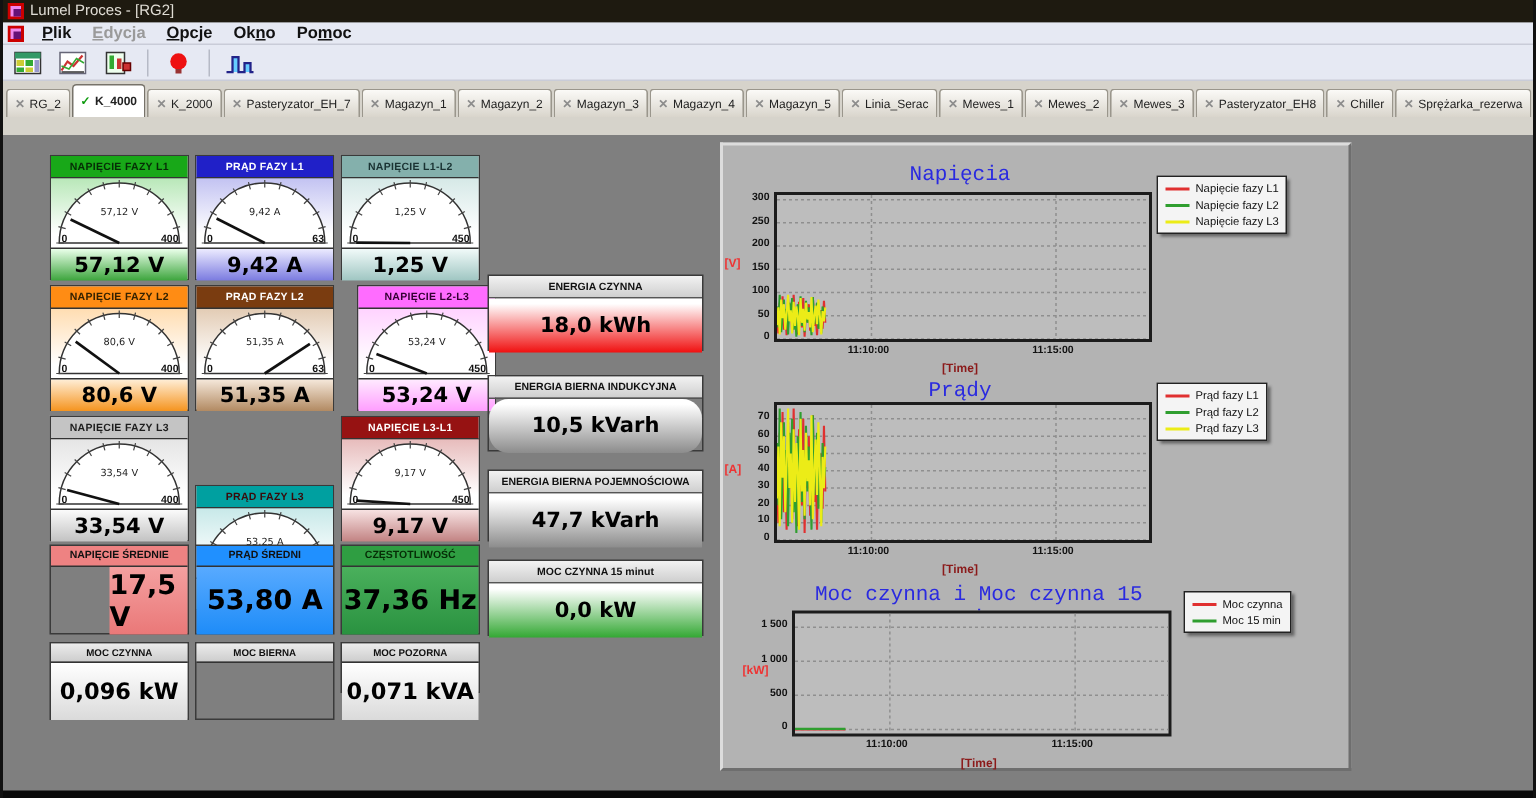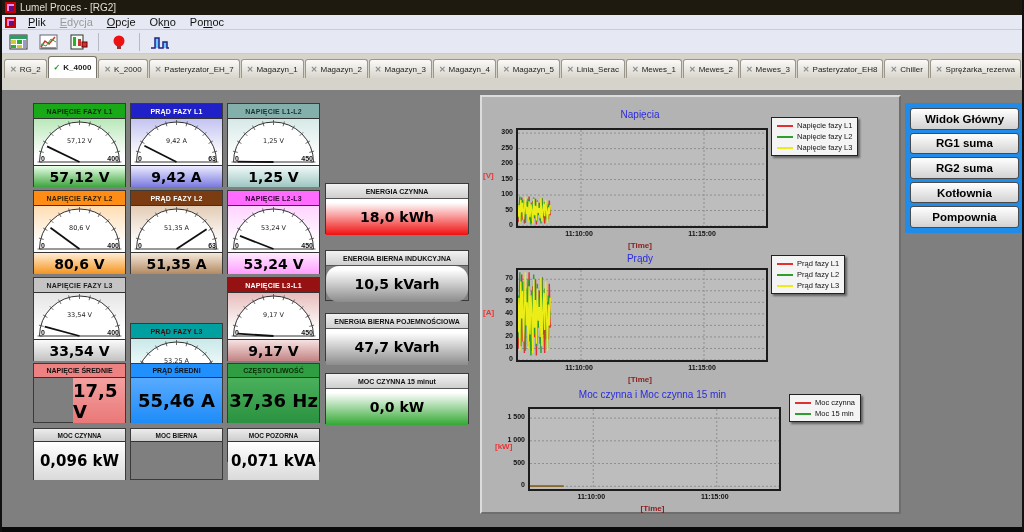--- a/index.html
+++ b/index.html
@@ -3,21 +3,21 @@
 <meta charset="utf-8">
 <style>
   html,body{margin:0;padding:0;background:#555;}
   .app{position:relative;width:1024px;height:532px;overflow:hidden;
        font-family:"Liberation Sans",sans-serif;background:#7f7f7f;
        border-left:2px solid #111;border-right:2px solid #111;box-sizing:border-box;}
   .titlebar{position:absolute;left:0;top:0;width:100%;height:15px;background:#1e1a10;
             color:#e0ddd5;font-size:10px;display:flex;align-items:center;gap:4px;padding-left:3px;box-sizing:border-box;}
   .menubar{position:absolute;left:0;top:15px;width:100%;height:15px;background:#e6e9f3;
            display:flex;align-items:center;font-size:11px;color:#111;gap:2px;border-bottom:1px solid #c9ccd8;box-sizing:border-box;}
-  .menu-item{padding:0 7px;cursor:default;}
+  .menu-item{padding:0 7px;cursor:default;font-weight:bold;}
   .menu-item.disabled{color:#9a9a9a;}
   .toolbar{position:absolute;left:0;top:30px;width:100%;height:24px;background:#e6e9f3;
            display:flex;align-items:center;gap:6px;padding-left:4px;border-bottom:1px solid #c9ccd8;box-sizing:border-box;}
   .tool-sep{width:1px;height:18px;background:#b6bac6;margin:0 2px;}
   .tbtn{width:24px;height:20px;display:flex;align-items:center;justify-content:center;}
   .tabbar{position:absolute;left:0;top:54px;width:100%;height:24px;background:#d6d3cb;
           display:flex;align-items:flex-end;padding-left:2px;box-sizing:border-box;}
   .tab{height:18px;display:flex;align-items:center;gap:3px;padding:0 5px;font-size:8px;color:#222;
        background:linear-gradient(#fbfaf7,#d9d5cc);border:1px solid #9a968c;border-bottom:none;
        border-radius:3px 3px 0 0;margin-right:1px;white-space:nowrap;}
@@ -37,21 +37,21 @@
   .m-header{display:flex;align-items:center;justify-content:center;font-weight:bold;border-bottom:1px solid #333;}
   .m-val{display:flex;align-items:center;justify-content:center;font-weight:bold;color:#000;font-family:"DejaVu Sans",sans-serif;}
   
   .epanel{position:absolute;left:323px;width:144px;border:1px solid #3a3a3a;box-sizing:border-box;}
   .e-header{height:14px;background:linear-gradient(#f2f2f2,#cfcfcf);display:flex;align-items:center;justify-content:center;
             font-size:7px;font-weight:bold;color:#111;border-bottom:1px solid #555;}
   .e-val{display:flex;align-items:center;justify-content:center;font-size:14px;font-weight:bold;color:#000;font-family:"DejaVu Sans",sans-serif;}
   
   .charts-panel{position:absolute;left:478px;top:5px;width:417px;height:415px;background:#b3b3b3;
                 border:2px solid;border-color:#dcdcdc #6e6e6e #6e6e6e #dcdcdc;}
-  .chart-title{position:absolute;font-size:10px;color:#2a2ae0;text-align:center;}
+  .chart-title{position:absolute;font-size:14px;color:#2a2ae0;text-align:center;font-family:Liberation Mono, monospace;}
   .plot{position:absolute;background:#bdbdbd;border:2px solid #1c1c1c;}
   .ytick{position:absolute;font-size:7px;font-weight:bold;color:#111;text-align:right;width:30px;}
   .xtick{position:absolute;font-size:7px;font-weight:bold;color:#111;text-align:center;width:50px;}
   .ylab{position:absolute;font-size:8px;font-weight:bold;color:#e33;}
   .timelab{position:absolute;font-size:8px;font-weight:bold;color:#8b1a1a;text-align:center;}
   .legend{position:absolute;background:#f4f4f4;border:1px solid #222;box-shadow:2px 2px 2px rgba(0,0,0,.45);
           padding:3px 5px;display:flex;flex-direction:column;gap:2px;}
   .leg-item{display:flex;align-items:center;gap:4px;font-size:7.5px;color:#111;white-space:nowrap;}
   .leg-swatch{width:16px;height:2px;}
   
@@ -319,21 +319,21 @@
             <line x1="9.760744427304473" y1="33.42369533120672" x2="4.931115295859136" y2="32.12960010569412" stroke="#444" stroke-width="0.8"></line>
             <line x1="8.5" y1="42.99999999999999" x2="3.5" y2="42.99999999999999" stroke="#444" stroke-width="0.8"></line>
             <text x="45.5" y="24" font-size="6.5" text-anchor="middle" fill="#222" font-family="DejaVu Sans,sans-serif">51,35 A</text>
             <line x1="45.5" y1="43" x2="75.59399209122643" y2="23.242681355679835" stroke="#111" stroke-width="1.8"></line>
             <text x="7" y="42" font-size="7" font-weight="bold" fill="#111">0</text>
             <text x="85" y="42" font-size="7" font-weight="bold" fill="#111" text-anchor="end">63</text>
           </svg>
         </div>
         <div class="g-bar" style="background: linear-gradient(rgb(245, 232, 218), rgb(178, 138, 98));">51,35 A</div>
       </div>
-      <div class="gauge" style="left: 225px; top: 100px;">
+      <div class="gauge" style="left: 236px; top: 100px;">
         <div class="g-header" style="background: rgb(255, 108, 255); color: rgb(51, 0, 51);">NAPIĘCIE L2-L3</div>
         <div class="g-dial" style="background: linear-gradient(rgb(255, 211, 255), rgb(255, 255, 255) 80%);">
           <svg width="91" height="46" style="position:absolute;left:0;top:0">
             <path d="M 5.5 43 A 40 40 0 0 1 85.5 43 Z" fill="#ffffff" stroke="#333" stroke-width="1"></path>
             <line x1="82.5" y1="43" x2="87.5" y2="43" stroke="#444" stroke-width="0.8"></line>
             <line x1="81.23925557269553" y1="33.42369533120673" x2="86.06888470414087" y2="32.12960010569413" stroke="#444" stroke-width="0.8"></line>
             <line x1="77.54293994002424" y1="24.500000000000004" x2="81.87306695894642" y2="22.000000000000004" stroke="#444" stroke-width="0.8"></line>
             <line x1="71.66295090390226" y1="16.837049096097743" x2="75.198484809835" y2="13.301515190165006" stroke="#444" stroke-width="0.8"></line>
             <line x1="64" y1="10.957060059975774" x2="66.5" y2="6.626933041053576" stroke="#444" stroke-width="0.8"></line>
             <line x1="55.07630466879327" y1="7.2607444273044734" x2="56.37039989430587" y2="2.4311152958591293" stroke="#444" stroke-width="0.8"></line>
@@ -429,21 +429,21 @@
           </svg>
         </div>
         <div class="g-bar" style="background: linear-gradient(rgb(247, 226, 226), rgb(194, 131, 131));">9,17 V</div>
       </div>
       <div class="meter" style="left: 31px; top: 273px; height: 60px;">
         <div class="m-header" style="height: 13px; font-size: 7px; background: rgb(238, 130, 130); color: rgb(17, 17, 17);">NAPIĘCIE ŚREDNIE</div>
         <div class="m-val" style="height: 45px; font-size: 18px; background: linear-gradient(rgb(244, 160, 160), rgb(234, 120, 120)); margin-left: 39px;">17,5 V</div>
       </div>
       <div class="meter" style="left: 128px; top: 273px; height: 60px;">
         <div class="m-header" style="height: 13px; font-size: 7px; background: rgb(32, 144, 255); color: rgb(17, 17, 17);">PRĄD ŚREDNI</div>
-        <div class="m-val" style="height: 45px; font-size: 18px; background: linear-gradient(rgb(88, 170, 255), rgb(30, 140, 248));">55,46 A</div>
+        <div class="m-val" style="height: 45px; font-size: 18px; background: linear-gradient(rgb(88, 170, 255), rgb(30, 140, 248));">53,80 A</div>
       </div>
       <div class="meter" style="left: 225px; top: 273px; height: 60px;">
         <div class="m-header" style="height: 13px; font-size: 7px; background: rgb(47, 158, 66); color: rgb(6, 45, 6);">CZĘSTOTLIWOŚĆ</div>
         <div class="m-val" style="height: 45px; font-size: 18px; background: linear-gradient(rgb(74, 176, 92), rgb(42, 146, 64));">37,36 Hz</div>
       </div>
       <div class="meter" style="left: 31px; top: 338px; height: 52px;">
         <div class="m-header" style="height: 12px; font-size: 6.5px; background: linear-gradient(rgb(236, 236, 236), rgb(205, 205, 205)); color: rgb(17, 17, 17);">MOC CZYNNA</div>
         <div class="m-val" style="height: 38px; font-size: 15px; background: linear-gradient(rgb(255, 255, 255), rgb(218, 218, 218));">0,096 kW</div>
       </div>
       <div class="meter" style="left: 128px; top: 338px; height: 52px;">
@@ -575,22 +575,15 @@
           <div class="leg-item">
             <div class="leg-swatch" style="background: rgb(224, 48, 48);"></div>
             <span>Moc czynna</span>
           </div>
           <div class="leg-item">
             <div class="leg-swatch" style="background: rgb(47, 158, 47);"></div>
             <span>Moc 15 min</span>
           </div>
         </div>
       </div>
-      <div class="nav-panel" style="background: rgb(30, 140, 232);">
-        <div class="nav-btn">Widok Główny</div>
-        <div class="nav-btn">RG1 suma</div>
-        <div class="nav-btn">RG2 suma</div>
-        <div class="nav-btn">Kotłownia</div>
-        <div class="nav-btn">Pompownia</div>
-      </div>
     </div>
   <div class="bottom-strip"></div>
 </div>
 
 </body></html>

